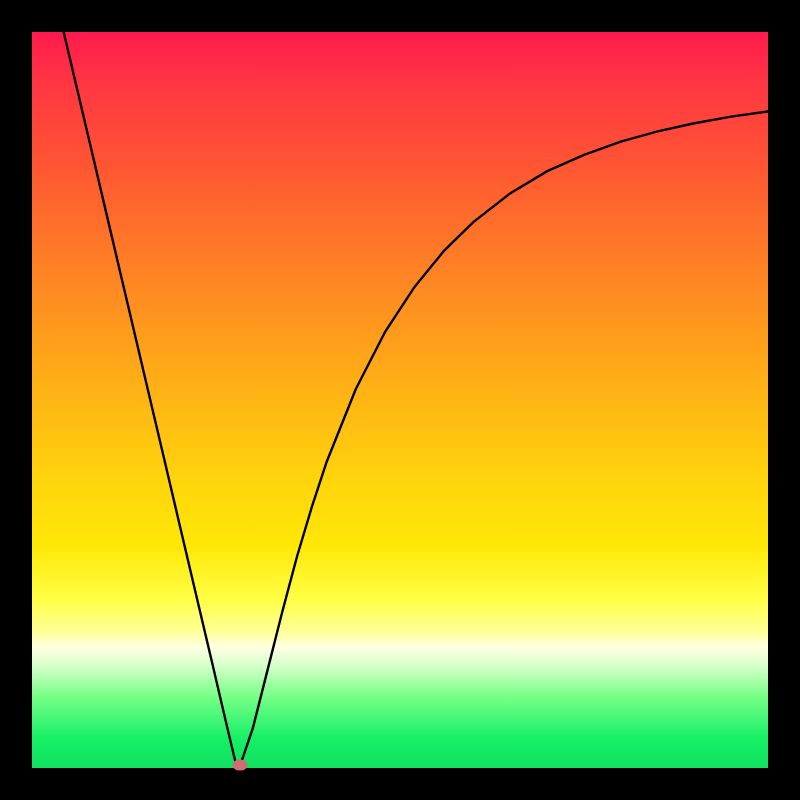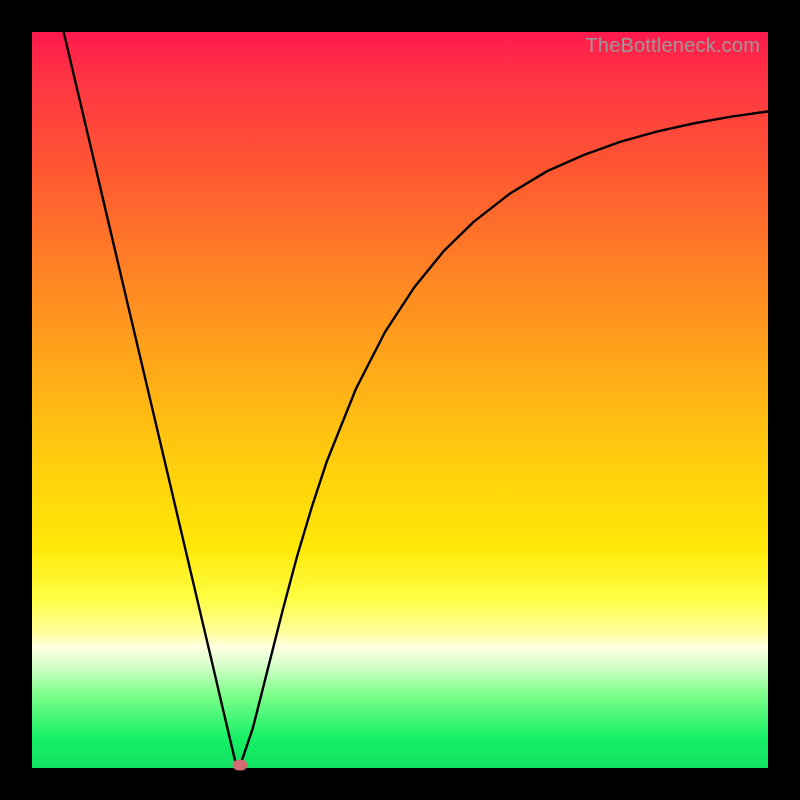--- a/index.html
+++ b/index.html
@@ -65,19 +65,18 @@
     border-radius: 50% / 55%;
     transform: translate(-50%, -50%);
     pointer-events: none;
   }
 </style>
 </head>
 <body>
 
 <div class="frame">
   <div class="plot">
-    <div class="watermark">TheBottleneck.com</div>
     <svg class="curve" viewBox="0 0 736 736" preserveAspectRatio="none">
       <path fill="none" stroke="#000" stroke-width="2.4" stroke-linejoin="round" stroke-linecap="round" d="M31.65 0.00 L44.16 52.99 L58.88 115.55 L73.60 178.11 L88.32 240.67 L103.04 303.23 L117.76 365.79 L132.48 428.35 L147.20 490.91 L161.92 553.47 L170.75 591.01 L180.32 631.49 L190.62 675.65 L199.46 713.18 L203.14 728.64 L208.29 733.06 L220.80 696.26 L235.52 638.11 L250.24 579.97 L264.96 524.77 L279.68 475.46 L294.40 430.56 L323.84 356.96 L353.28 299.55 L382.72 254.66 L412.16 218.59 L441.60 189.89 L478.40 161.18 L515.20 139.10 L552.00 122.91 L588.80 109.66 L625.60 99.36 L662.40 91.26 L699.20 84.64 L736.00 79.49"></path>
     </svg>
     <div class="marker" style="left: 208.288px; top: 733.056px;"></div>
   </div>
 </div>
 
 </body></html>

